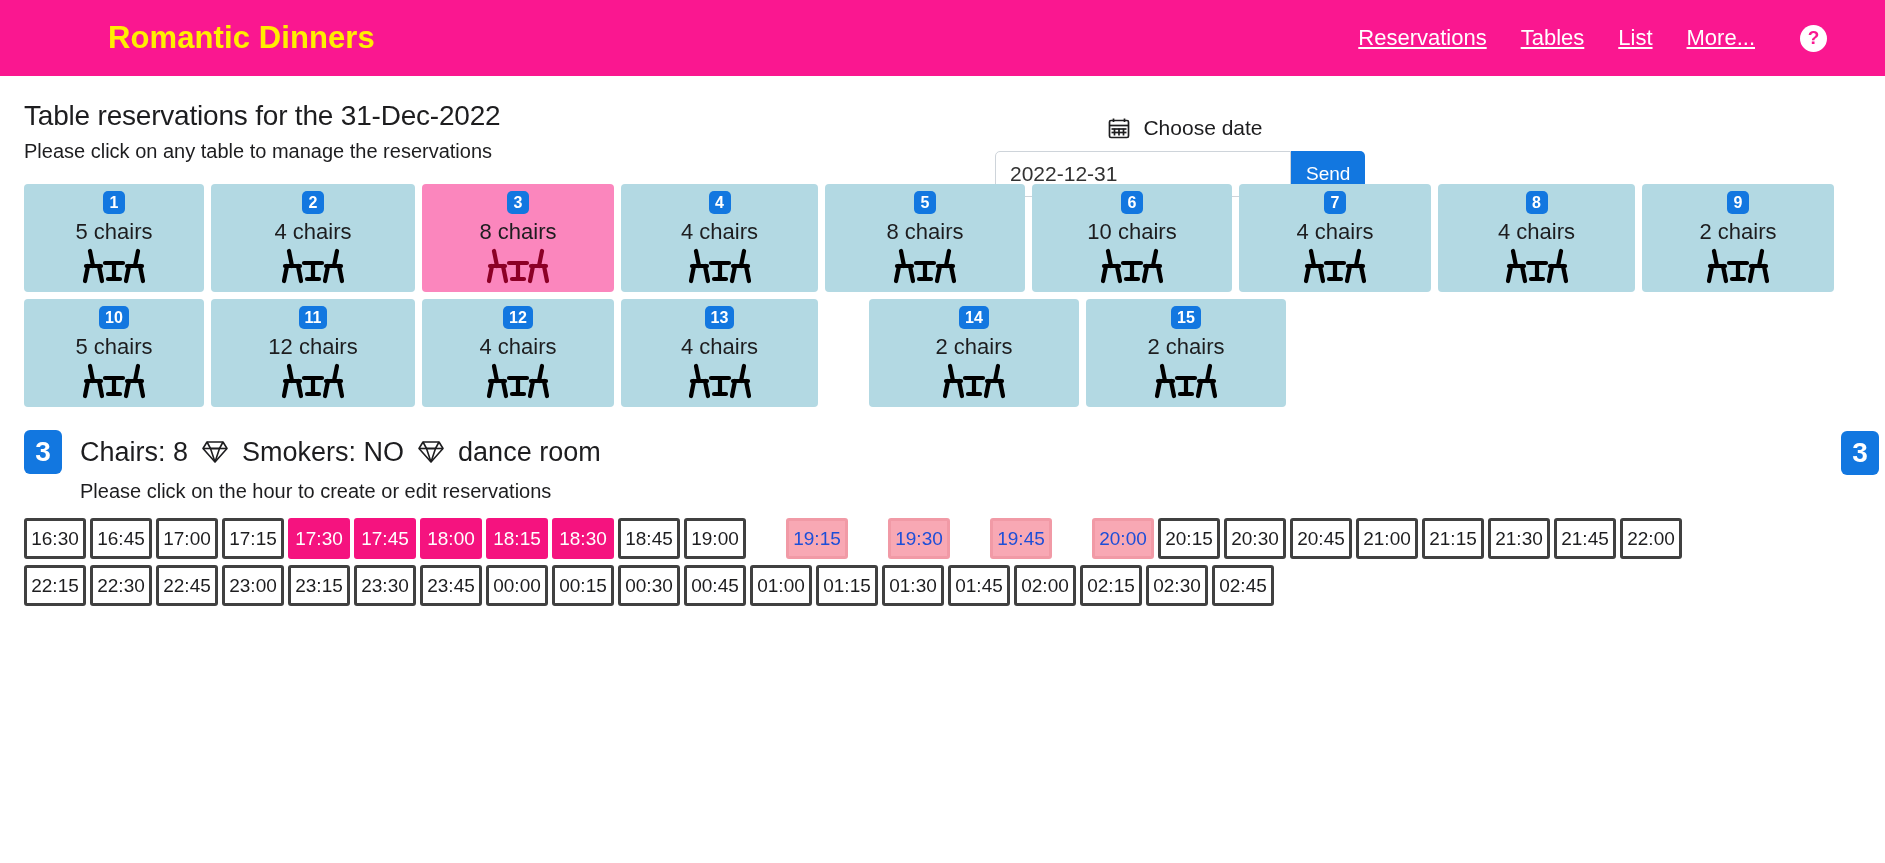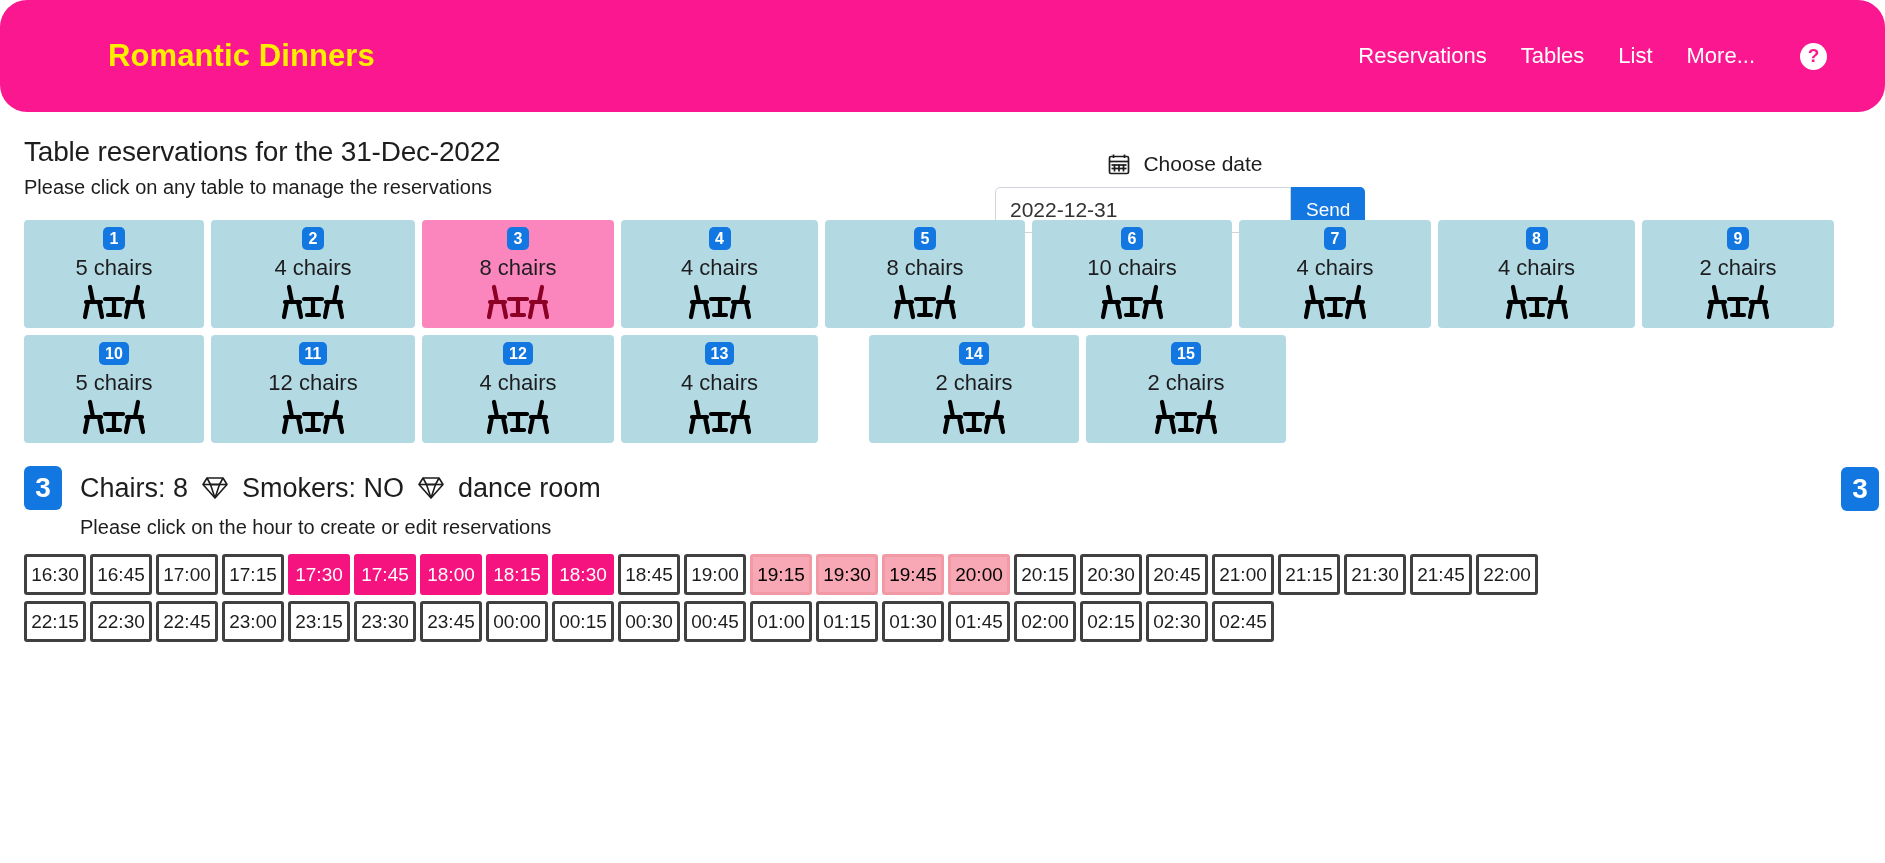--- a/index.html
+++ b/index.html
@@ -7,27 +7,26 @@
     margin: 0; padding: 0;
     width: 1885px; height: 863px;
     background: #ffffff;
     font-family: "Liberation Sans", sans-serif;
     overflow: hidden;
   }
   .page { width: 1885px; height: 863px; position: relative; background: #fff; }
 
   
   .navbar {
-    height: 112px;
+    height: 76px;
     background: #fa1790;
     display: flex;
     align-items: center;
     padding: 0 58px 0 0;
     position: relative;
-    border-radius: 27px;
   }
   .brand {
     color: #ffee00;
     font-size: 31px;
     font-weight: bold;
     letter-spacing: 0.1px;
     margin-left: 108px;
     white-space: nowrap;
   }
   .nav-links {
@@ -35,20 +34,21 @@
     display: flex;
     align-items: center;
     gap: 0px;
   }
   .nav-link {
     color: #ffffff;
     font-size: 22px;
     padding: 6px 17px;
     white-space: nowrap;
     cursor: pointer;
+    text-decoration: underline;
   }
   .help-icon {
     margin-left: 28px;
     width: 27px; height: 27px;
     border-radius: 50%;
     background: #ffffff;
     color: #fa1790;
     display: flex; align-items: center; justify-content: center;
     font-size: 19px; font-weight: bold;
     cursor: pointer;
@@ -210,21 +210,22 @@
     flex: none;
   }
   .slot.booked-strong {
     background: #f5137f;
     border-color: #f5137f;
     color: #ffffff;
   }
   .slot.booked-light {
     background: #f8a8b4;
     border-color: #f19aa6;
-    color: #000000;
+    color: #1d4ed8;
+    margin-left: 36px;
   }
 </style>
 </head>
 <body>
 
 <div class="page">
 
   <div class="navbar">
     <div class="brand">Romantic Dinners</div>
     <div class="nav-links">

